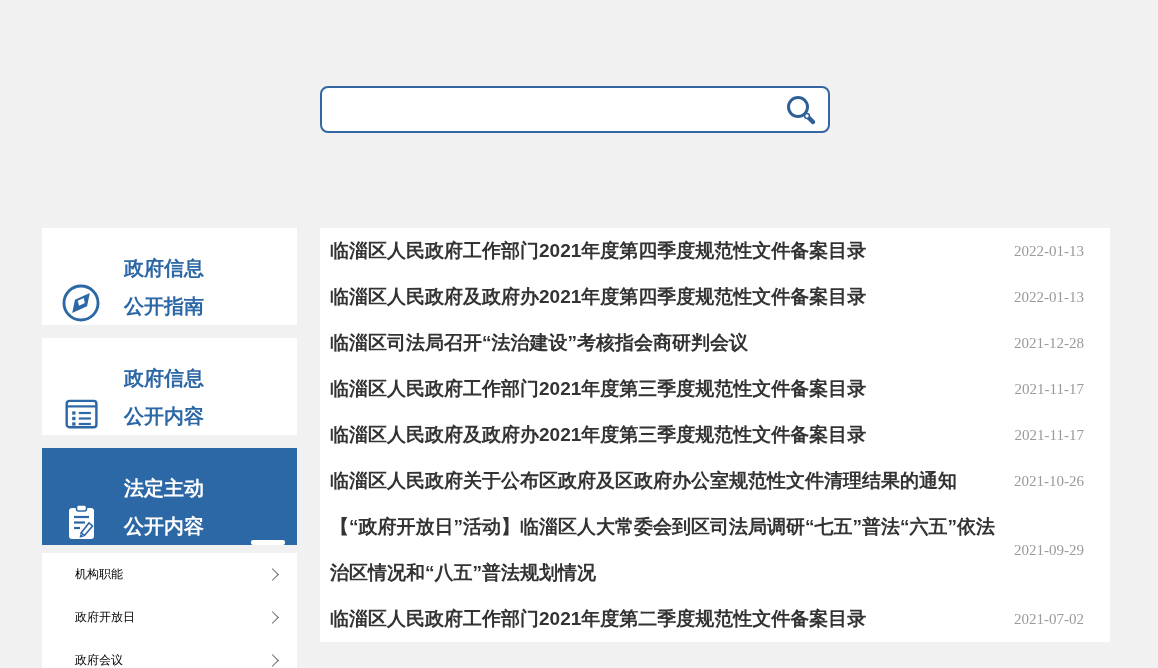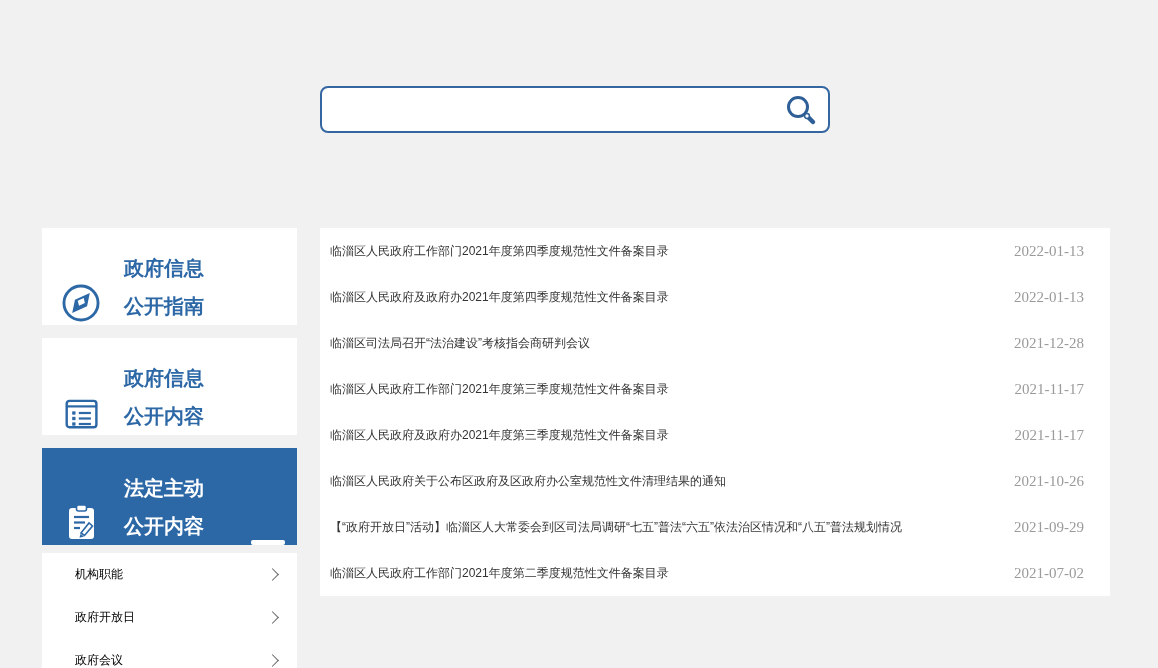--- a/index.html
+++ b/index.html
@@ -43,21 +43,21 @@
   }
   .submenu-item .sub-label{flex:1;font-size:12px;color:#000000;}
   .chevron{
     width:8px;height:8px;border-top:1px solid #666;border-right:1px solid #666;
     transform:rotate(45deg);flex:0 0 auto;
   }
   
   .main-list{position:absolute;left:278px;top:0;width:790px;background:#fff;}
   .article-row{display:flex;align-items:center;padding:0 26px 0 10px;}
   .article-title{
-    flex:1;font-size:12px;color:#333;line-height:46px;cursor:pointer;
+    flex:1;font-size:19px;color:#333;line-height:46px;cursor:pointer;font-weight:bold;
   }
   .article-date{
     font-family:"Liberation Serif","DejaVu Serif",serif;
     font-size:15px;color:#9a9a9a;margin-left:18px;white-space:nowrap;
   }
 </style>
 </head>
 <body>
 
 <div class="search-box">

